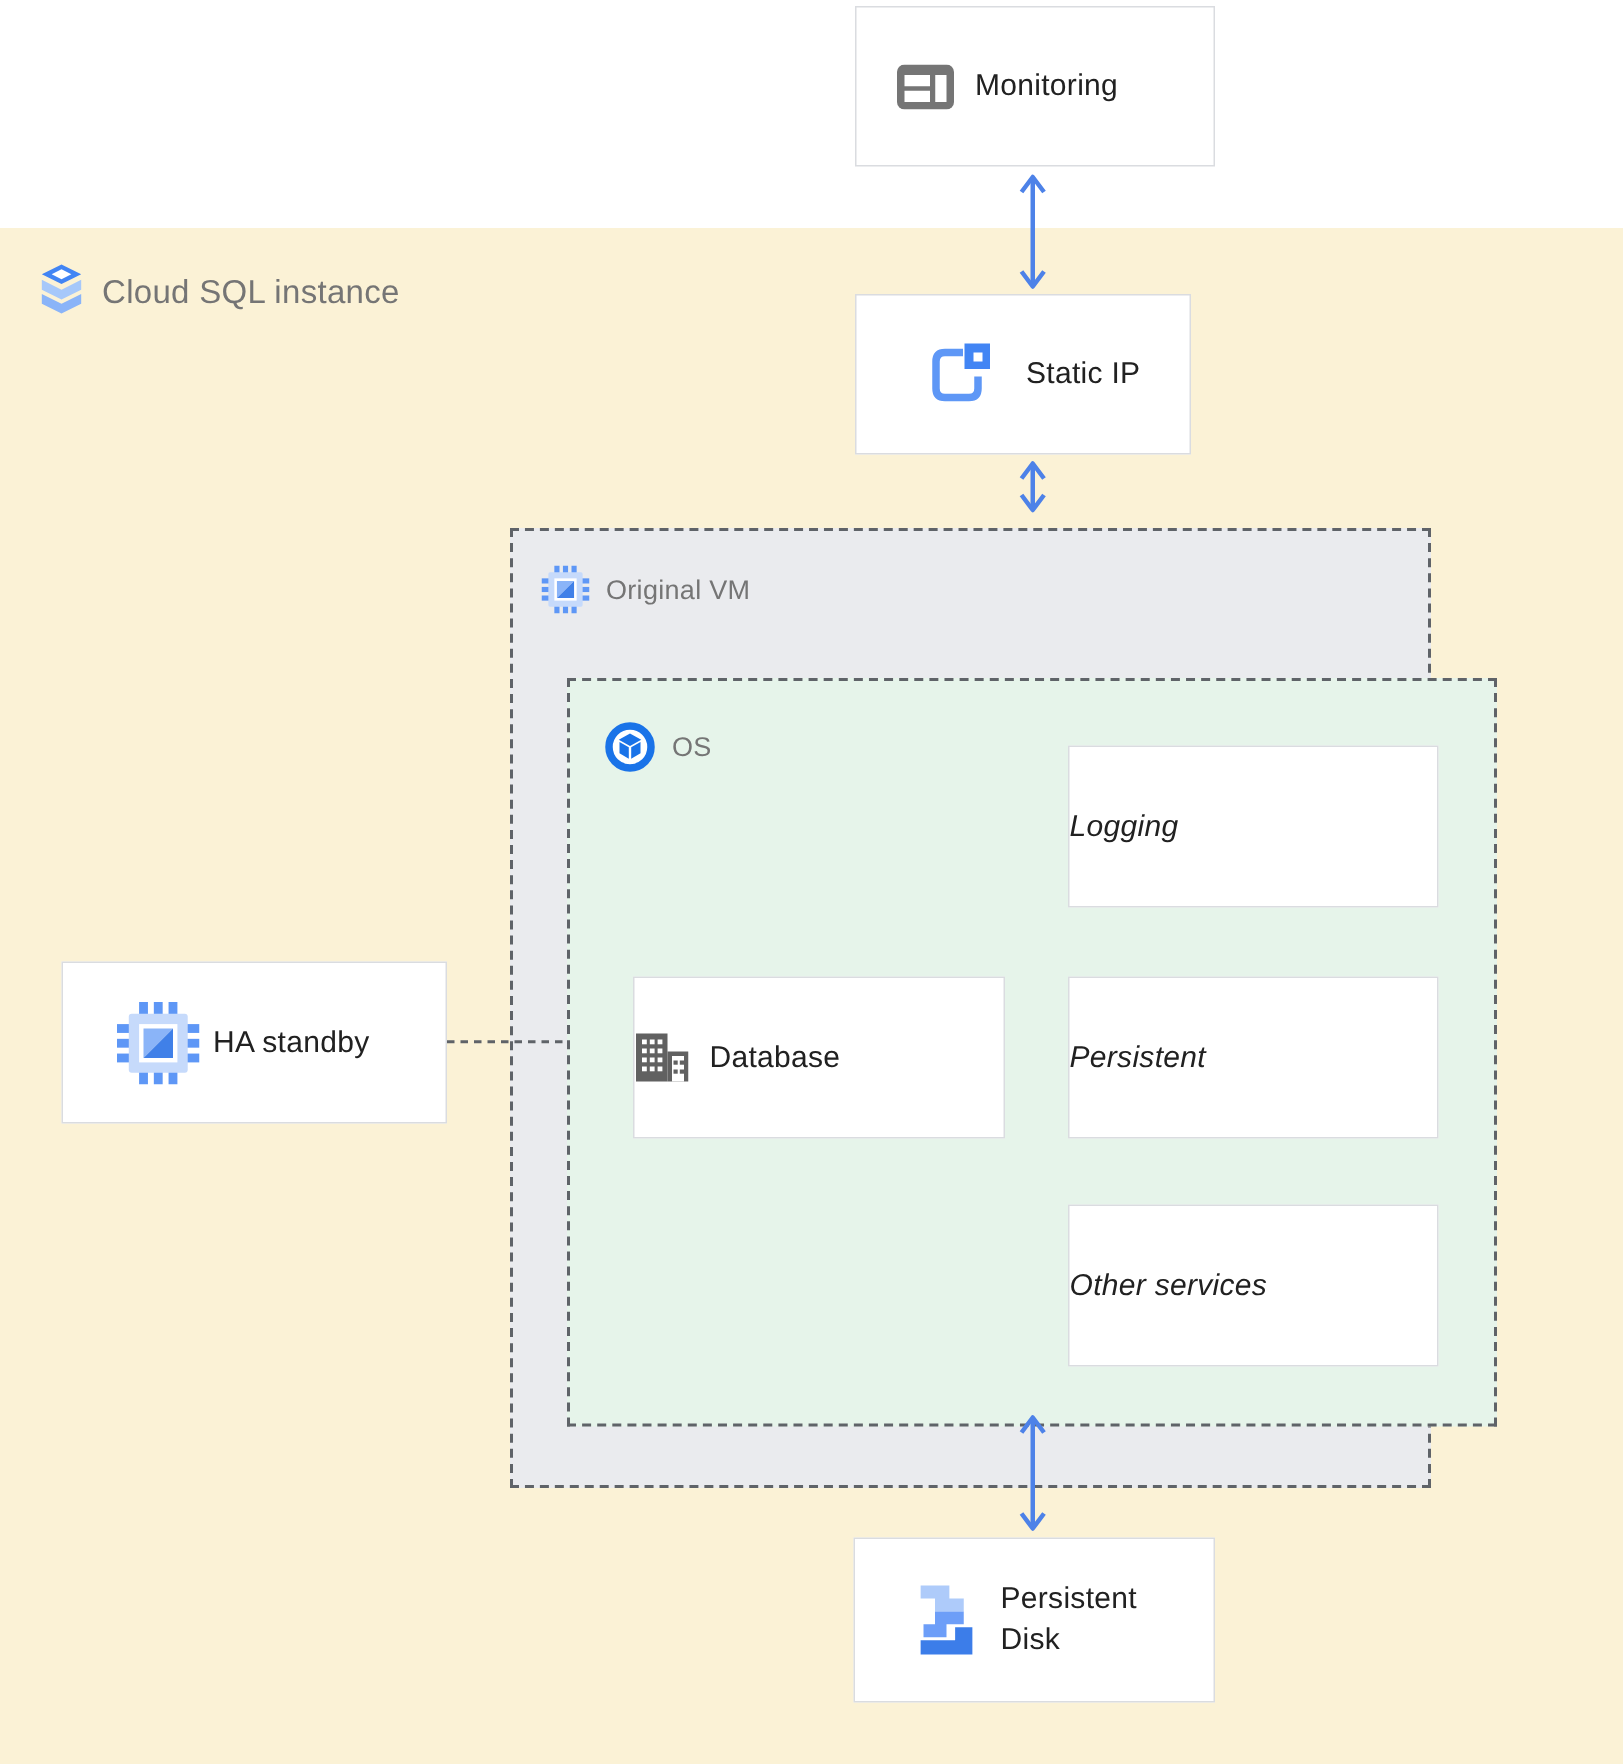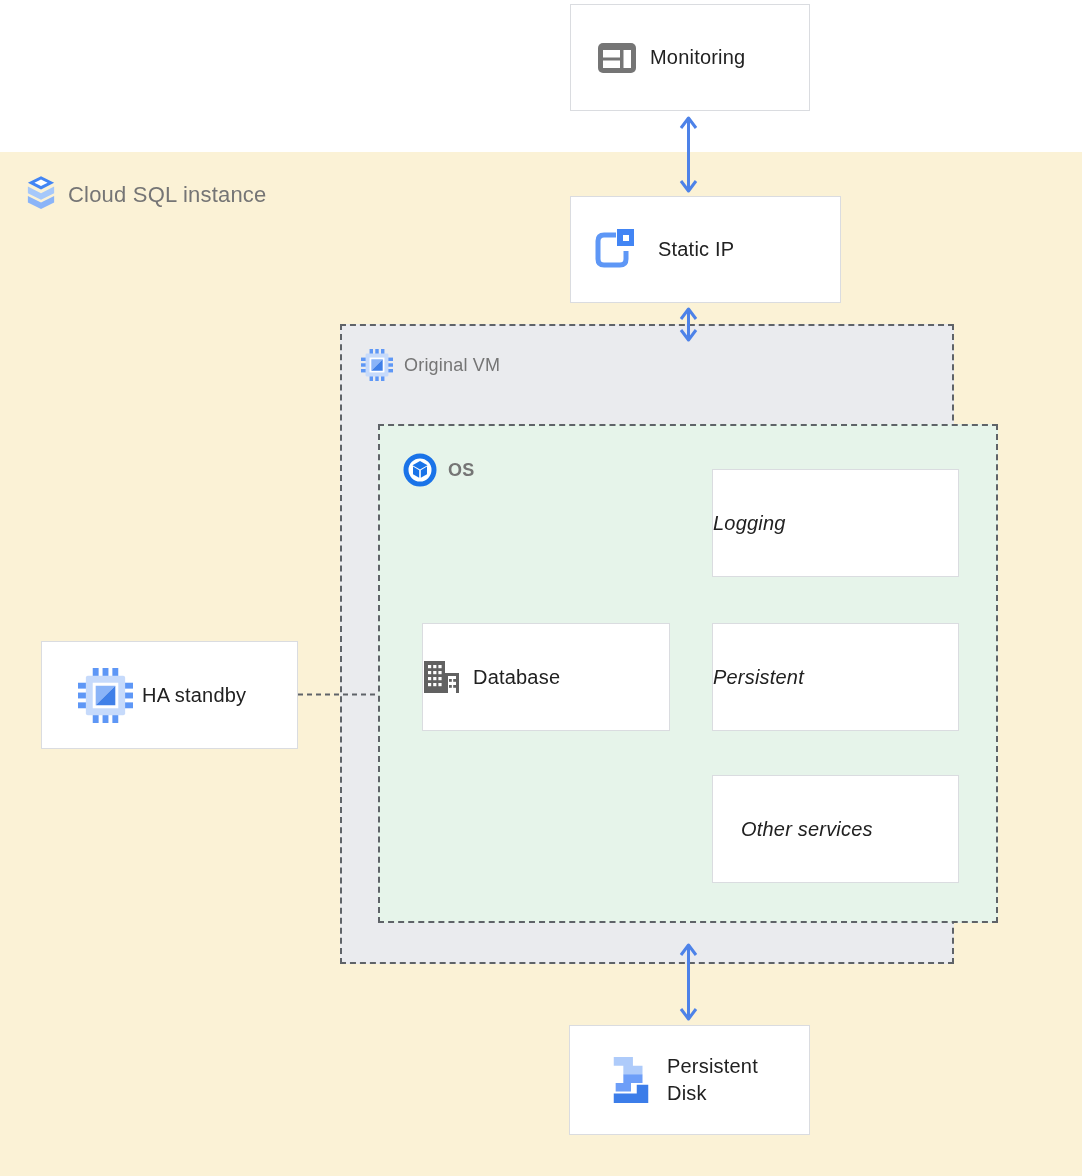--- a/index.html
+++ b/index.html
@@ -20,21 +20,21 @@
   }
   .node{
     position:absolute;background:#ffffff;border:1px solid var(--box-border);
     display:flex;align-items:center;
   }
   .node-label{
     font-size:20px;color:var(--label-dark);letter-spacing:0.2px;line-height:27px;
   }
   .group{position:absolute;}
   .vm-group{
-    left:340px;top:324px;width:614px;height:640px;
+    left:340px;top:352px;width:614px;height:640px;
     background:var(--vm-bg);border:2px dashed var(--dashed-border);
   }
   .os-group{
     left:378px;top:444px;width:620px;height:499px;
     background:var(--os-bg);border:2px dashed var(--dashed-border);
   }
   .group-label-row{position:absolute;display:flex;align-items:center;}
   .group-label{font-size:18px;color:var(--label-gray);letter-spacing:0.2px;}
   .region-label-row{position:absolute;left:26px;top:175px;display:flex;align-items:center;}
   .region-label{font-size:22px;color:var(--label-gray);margin-left:12px;letter-spacing:0.2px;}
@@ -78,21 +78,21 @@
         </g>
         <rect x="8" y="8" width="40" height="40" rx="2" fill="#C6DAFB"></rect>
         <rect x="15" y="15" width="26" height="26" fill="#ffffff"></rect>
         <polygon points="18,18 38,18 18,38" fill="#8AB4F8"></polygon>
         <polygon points="38,18 38,38 18,38" fill="#4080E8"></polygon>
       </svg>
       <span class="group-label" style="margin-left:11px;">Original VM</span>
     </div>
 
     <div class="group os-group" style="left:36px;top:98px;">
-      <div class="group-label-row" style="left:22px;top:26px;font-weight:bold;">
+      <div class="group-label-row" style="left:22px;top:26px;">
         <svg class="icon" width="36" height="36" viewBox="0 0 36 36">
           <circle cx="18" cy="18" r="14" fill="#ffffff" stroke="#1A73E8" stroke-width="5"></circle>
           <g fill="#1A73E8">
             <polygon points="18,9 25.5,13.2 18,17.4 10.5,13.2"></polygon>
             <polygon points="11,14.6 17.2,18.2 17.2,25.8 11,22.2"></polygon>
             <polygon points="25,14.6 25,22.2 18.8,25.8 18.8,18.2"></polygon>
           </g>
         </svg>
         <span class="group-label" style="margin-left:10px;">OS</span>
       </div>
@@ -127,37 +127,37 @@
               <rect x="30.2" y="27" width="2.8" height="2.8"></rect>
           </g>
         </svg>
         <span class="node-label" style="margin-left:14px;">Database</span>
       </div>
 
       <div class="node centered" style="left:332px;top:197px;width:247px;height:108px;">
         <span class="node-label">Persistent</span>
       </div>
 
-      <div class="node centered" style="left:332px;top:349px;width:247px;height:108px;padding-left:28px;">
+      <div class="node centered" style="left:332px;top:349px;width:247px;height:108px;">
         <span class="node-label">Other services</span>
       </div>
     </div>
   </div>
 
   <div class="node" style="left:570px;top:4px;width:240px;height:107px;padding-left:27px;">
     <svg class="icon" width="38" height="30" viewBox="0 0 38 30">
       <rect x="0" y="0" width="38" height="30" rx="5" fill="#757575"></rect>
       <rect x="5" y="7" width="17" height="7.5" fill="#ffffff"></rect>
       <rect x="5" y="17.5" width="17" height="7.5" fill="#ffffff"></rect>
       <rect x="25.5" y="7" width="7.5" height="18" fill="#ffffff"></rect>
     </svg>
     <span class="node-label" style="margin-left:14px;">Monitoring</span>
   </div>
 
-  <div class="node" style="left:570px;top:196px;width:271px;height:107px;padding-left:20px;">
+  <div class="node" style="left:570px;top:196px;width:224px;height:107px;padding-left:46px;">
     <svg class="icon" width="44" height="44" viewBox="0 0 44 44">
       <path d="M25,7 H13 Q7,7 7,13 V31 Q7,37 13,37 H29 Q35,37 35,31 V23" fill="none" stroke="#5E97F6" stroke-width="5"></path>
       <rect x="26" y="1" width="17" height="17" fill="#4285F4"></rect>
       <rect x="32" y="7" width="6" height="6" fill="#ffffff"></rect>
     </svg>
     <span class="node-label" style="margin-left:23px;">Static IP</span>
   </div>
 
   <div class="node" style="left:569px;top:1025px;width:241px;height:110px;padding-left:38px;">
     <svg class="icon" width="46" height="50" viewBox="0 0 48 52">

